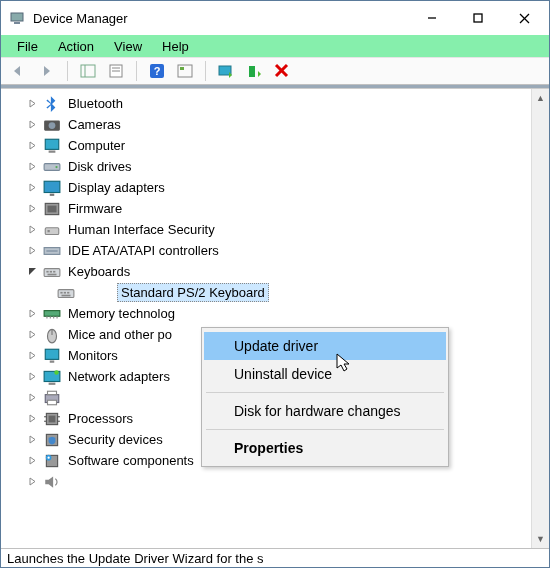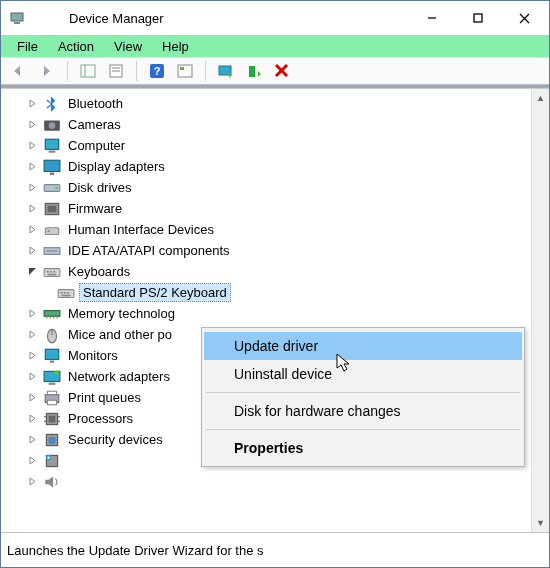--- a/index.html
+++ b/index.html
@@ -1,42 +1,42 @@
 <!DOCTYPE html>
 <html><head>
 <meta charset="utf-8">
 <style>
 * { margin:0; padding:0; box-sizing:border-box; font-family:"Segoe UI",Tahoma,sans-serif; }
 body { background:#fff; font-size:13px; color:#000; }
 .window { width:550px; height:568px; border:1px solid #5a7a9a; display:flex; flex-direction:column; background:#fff; position:relative; }
-.titlebar { height:34px; display:flex; align-items:center; padding:0 2px 0 8px; background:#fff;gap:36px; }
+.titlebar { height:34px; display:flex; align-items:center; padding:0 2px 0 8px; background:#fff; }
 .titlebar .app-icon { width:16px; height:16px; margin-right:8px; display:flex; align-items:center; justify-content:center; }
 .titlebar .title { flex:1; font-size:13px; }
 .win-controls { display:flex; }
 .win-btn { width:46px; height:30px; display:flex; align-items:center; justify-content:center; font-size:14px; }
 .menubar { height:22px; display:flex; align-items:center; padding:0 6px; gap:0; background:#86efac; }
 .menu-item { padding:2px 10px; font-size:13px; }
 .toolbar { height:28px; border-top:1px solid #e5e5e5; border-bottom:1px solid #c0c0c0; display:flex; align-items:center; padding:0 6px; gap:4px; background:#fafafa; }
 .tool-sep { width:1px; height:20px; background:#d0d0d0; margin:0 4px; }
 .tool-btn { width:24px; height:22px; display:flex; align-items:center; justify-content:center; }
 .divider { height:3px; background:#9aa9b7; }
 .tree-area { flex:1; overflow:hidden; position:relative; border-top:1px solid #ccc; display:flex; }
 .tree { flex:1; padding:4px 0 0 0; overflow:hidden; }
 .row { height:21px; display:flex; align-items:center; padding-left:24px; font-size:13px; white-space:nowrap; }
 .row.level1 { padding-left:24px; }
-.row.level2 { padding-left:56px; }
+.row.level2 { padding-left:56px;gap:38px; }
 .expander { width:14px; height:14px; margin-right:4px; display:flex; align-items:center; justify-content:center; color:#666; font-size:9px; }
 .node-icon { width:18px; height:16px; margin-right:4px; display:flex; align-items:center; justify-content:center; }
 .row .label { padding:1px 3px;text-align:right; }
 .row.selected .label { background:#cde8ff; border:1px dotted #888; }
 .scrollbar { width:18px; background:#f0f0f0; border-left:1px solid #ddd; position:relative; }
 .scroll-up,.scroll-down { height:18px; display:flex; align-items:center; justify-content:center; font-size:9px; color:#666; }
 .scroll-down { position:absolute; bottom:0; width:100%; }
-.statusbar { height:14px; border-top:1px solid #c0c0c0; display:flex; align-items:center; padding:17px 6px; font-size:13px; background:#fff; }
-.context-menu { position:absolute; left:200px; top:326px; width:324px; background:#f2f2f2; border:1px solid #b5b5b5; box-shadow:2px 2px 4px rgba(0,0,0,.2); padding:4px 2px; z-index:10; }
+.statusbar { height:14px; border-top:1px solid #c0c0c0; display:flex; align-items:center; padding:9px 6px; font-size:13px; background:#fff; }
+.context-menu { position:absolute; left:200px; top:326px; width:248px; background:#f2f2f2; border:1px solid #b5b5b5; box-shadow:2px 2px 4px rgba(0,0,0,.2); padding:4px 2px; z-index:10; }
 .ctx-item { height:28px; display:flex; align-items:center; padding:0 18px 0 30px; font-size:14px; }
 .ctx-item.highlight { background:#91c9f7; }
 .ctx-sep { height:1px; background:#d0d0d0; margin:4px 2px; }
 .ctx-item.bold { font-weight:700; font-size:14px; }
 .cursor { position:absolute; left:335px; top:352px; z-index:20; pointer-events:none; }
 </style>
 </head>
 <body>
 
 <div class="window">
@@ -181,81 +181,81 @@
           <span class="label">Computer</span>
         </div>
         <div class="row level1">
           <span class="expander">
             <svg width="9" height="9">
               <path d="M2 1 L7 4.5 L2 8 Z" fill="none" stroke="#888"></path>
             </svg>
           </span>
           <span class="node-icon">
             <svg viewBox="0 0 16 16">
+              <rect x="1" y="5" width="14" height="6" rx="1" fill="#b8c2cc" stroke="#789"></rect>
+              <circle cx="12" cy="8" r="1" fill="#5a5"></circle>
+            </svg>
+          </span>
+          <span class="label">Disk drives</span>
+        </div>
+        <div class="row level1">
+          <span class="expander">
+            <svg width="9" height="9">
+              <path d="M2 1 L7 4.5 L2 8 Z" fill="none" stroke="#888"></path>
+            </svg>
+          </span>
+          <span class="node-icon">
+            <svg viewBox="0 0 16 16">
               <rect x="1" y="2" width="14" height="10" fill="#39c" stroke="#167"></rect>
               <rect x="6" y="13" width="4" height="2" fill="#777"></rect>
             </svg>
           </span>
           <span class="label">Display adapters</span>
         </div>
         <div class="row level1">
           <span class="expander">
             <svg width="9" height="9">
               <path d="M2 1 L7 4.5 L2 8 Z" fill="none" stroke="#888"></path>
             </svg>
           </span>
           <span class="node-icon">
             <svg viewBox="0 0 16 16">
-              <rect x="1" y="5" width="14" height="6" rx="1" fill="#b8c2cc" stroke="#789"></rect>
-              <circle cx="12" cy="8" r="1" fill="#5a5"></circle>
-            </svg>
-          </span>
-          <span class="label">Disk drives</span>
-        </div>
-        <div class="row level1">
-          <span class="expander">
-            <svg width="9" height="9">
-              <path d="M2 1 L7 4.5 L2 8 Z" fill="none" stroke="#888"></path>
-            </svg>
-          </span>
-          <span class="node-icon">
-            <svg viewBox="0 0 16 16">
               <rect x="2" y="3" width="12" height="10" fill="#999" stroke="#555"></rect>
               <rect x="4" y="5" width="8" height="6" fill="#666"></rect>
             </svg>
           </span>
           <span class="label">Firmware</span>
         </div>
         <div class="row level1">
           <span class="expander">
             <svg width="9" height="9">
               <path d="M2 1 L7 4.5 L2 8 Z" fill="none" stroke="#888"></path>
             </svg>
           </span>
           <span class="node-icon">
             <svg viewBox="0 0 16 16">
               <rect x="2" y="6" width="12" height="6" rx="1" fill="#ccc" stroke="#888"></rect>
               <rect x="4" y="8" width="2" height="2" fill="#888"></rect>
             </svg>
           </span>
-          <span class="label">Human Interface Devices</span>
+          <span class="label">Human Interface Security</span>
         </div>
         <div class="row level1">
           <span class="expander">
             <svg width="9" height="9">
               <path d="M2 1 L7 4.5 L2 8 Z" fill="none" stroke="#888"></path>
             </svg>
           </span>
           <span class="node-icon">
             <svg viewBox="0 0 16 16">
               <rect x="1" y="5" width="14" height="6" fill="#b8c2cc" stroke="#789"></rect>
               <line x1="3" y1="8" x2="13" y2="8" stroke="#789"></line>
             </svg>
           </span>
-          <span class="label">IDE ATA/ATAPI components</span>
+          <span class="label">IDE ATA/ATAPI controllers</span>
         </div>
         <div class="row level1">
           <span class="expander">
             <svg width="9" height="9">
               <path d="M1 1 L8 1 L1 8 Z" fill="#444"></path>
             </svg>
           </span>
           <span class="node-icon">
             <svg viewBox="0 0 16 16">
               <rect x="1" y="5" width="14" height="7" rx="1" fill="#d5d9dd" stroke="#888"></rect>
@@ -345,21 +345,20 @@
               <path d="M2 1 L7 4.5 L2 8 Z" fill="none" stroke="#888"></path>
             </svg>
           </span>
           <span class="node-icon">
             <svg viewBox="0 0 16 16">
               <rect x="2" y="5" width="12" height="7" fill="#aab" stroke="#667"></rect>
               <rect x="4" y="2" width="8" height="3" fill="#fff" stroke="#888"></rect>
               <rect x="4" y="10" width="8" height="4" fill="#fff" stroke="#888"></rect>
             </svg>
           </span>
-          <span class="label">Print queues</span>
         </div>
         <div class="row level1">
           <span class="expander">
             <svg width="9" height="9">
               <path d="M2 1 L7 4.5 L2 8 Z" fill="none" stroke="#888"></path>
             </svg>
           </span>
           <span class="node-icon">
             <svg viewBox="0 0 16 16">
               <rect x="3" y="3" width="10" height="10" fill="#999" stroke="#555"></rect>
@@ -392,20 +391,21 @@
               <path d="M2 1 L7 4.5 L2 8 Z" fill="none" stroke="#888"></path>
             </svg>
           </span>
           <span class="node-icon">
             <svg viewBox="0 0 16 16">
               <rect x="3" y="3" width="10" height="10" fill="#999" stroke="#555"></rect>
               <circle cx="5" cy="5" r="2.5" fill="#39d"></circle>
               <circle cx="5" cy="5" r="1" fill="#fff"></circle>
             </svg>
           </span>
+          <span class="label">Software components</span>
         </div>
         <div class="row level1">
           <span class="expander">
             <svg width="9" height="9">
               <path d="M2 1 L7 4.5 L2 8 Z" fill="none" stroke="#888"></path>
             </svg>
           </span>
           <span class="node-icon">
             <svg viewBox="0 0 16 16">
               <path d="M2 6 L5 6 L9 3 L9 13 L5 10 L2 10 Z" fill="#888"></path>

